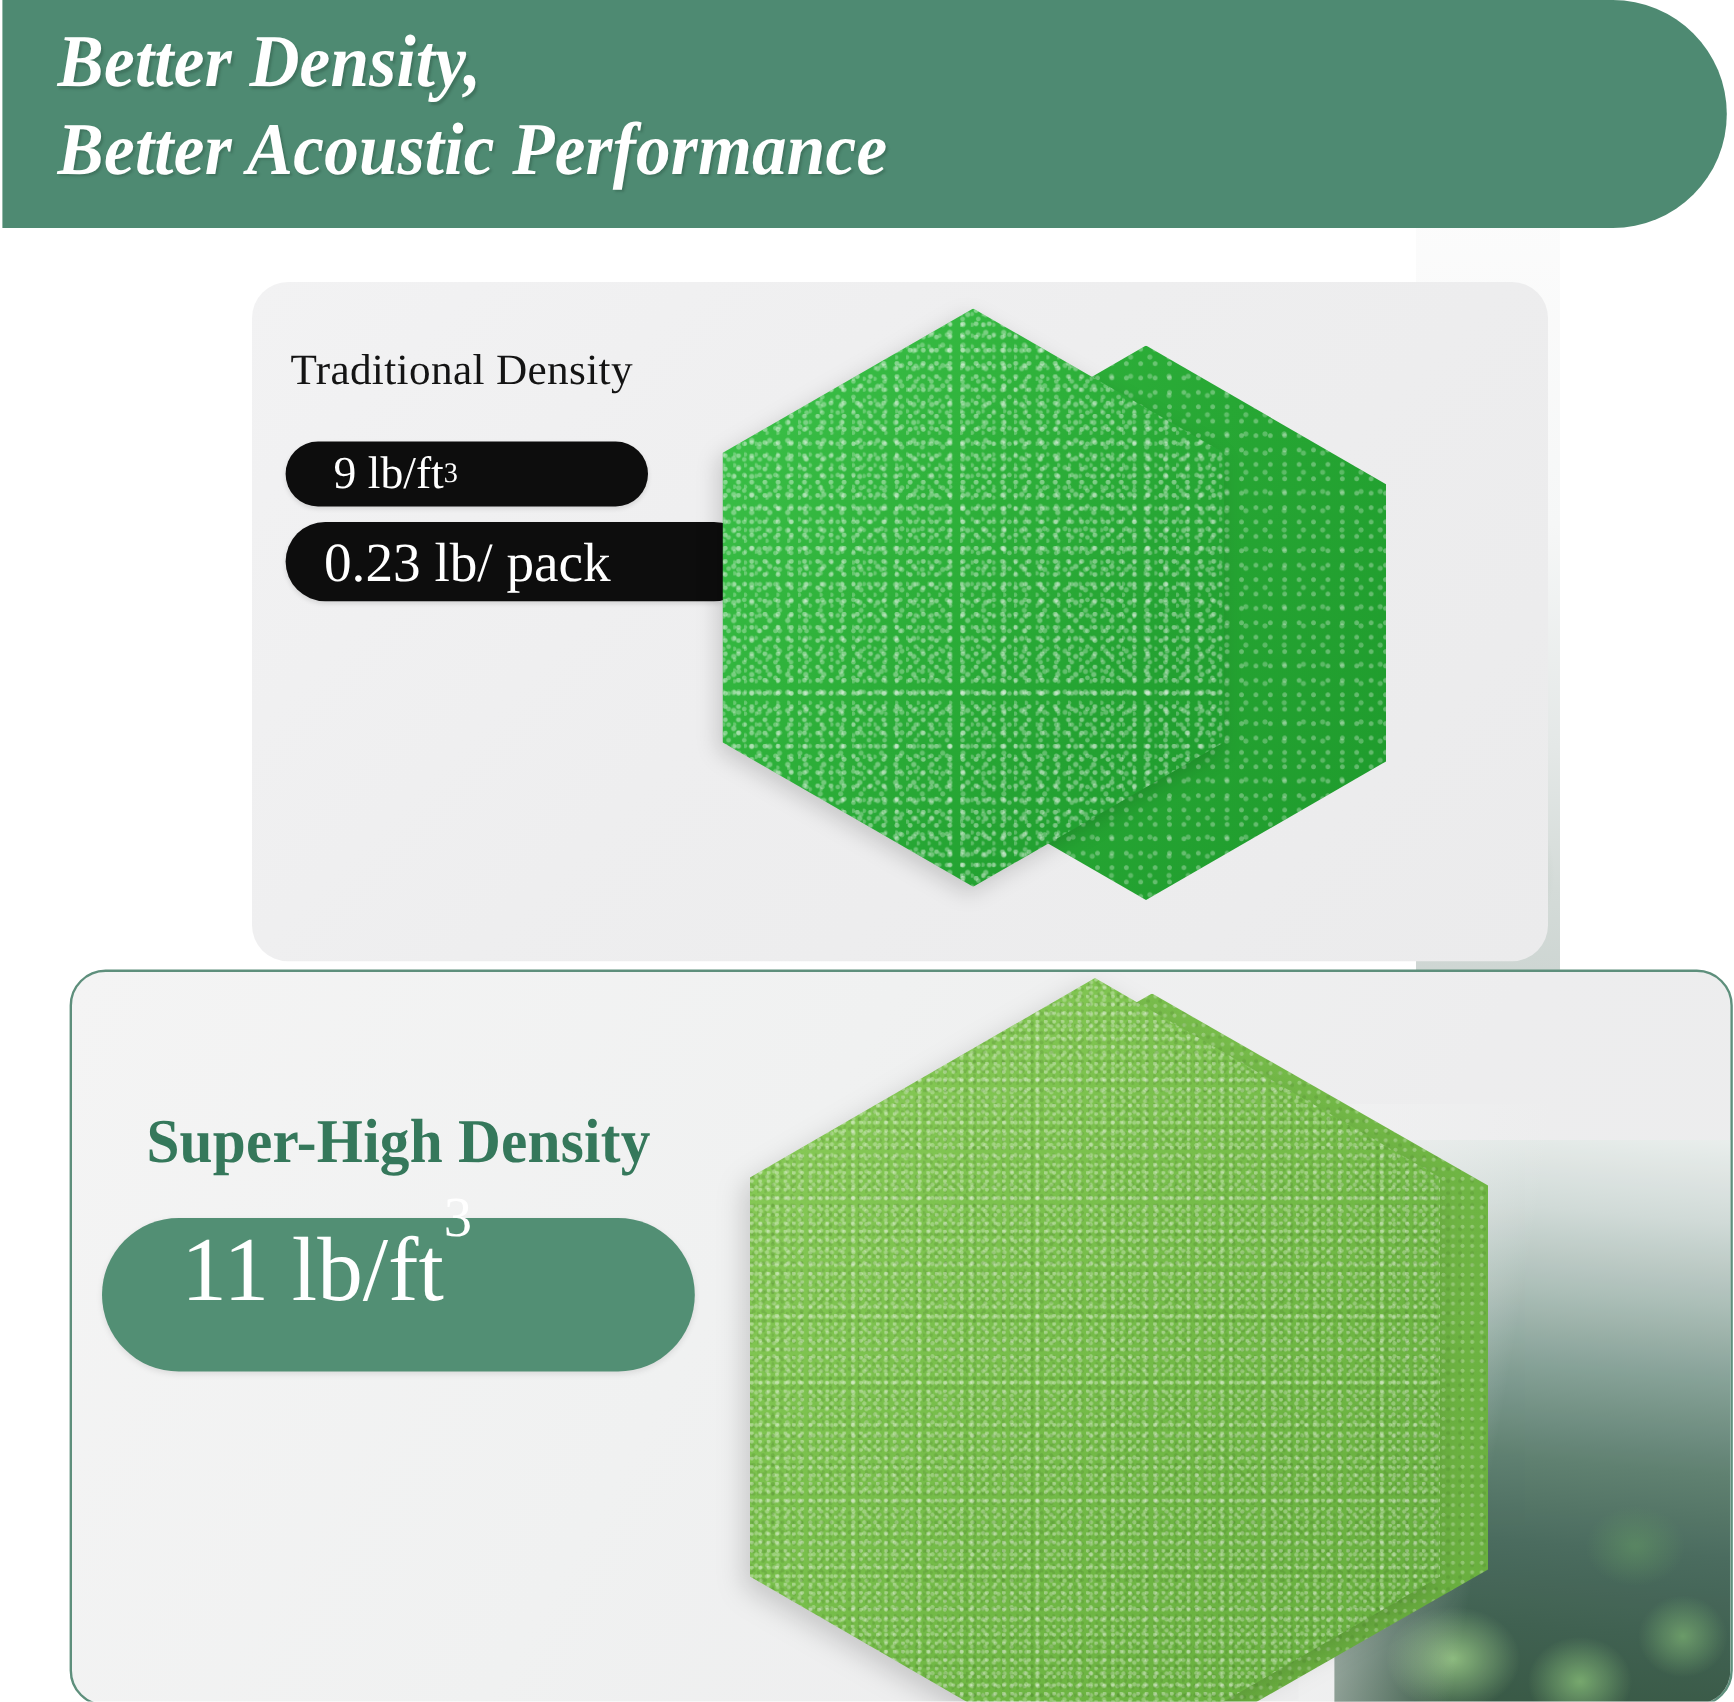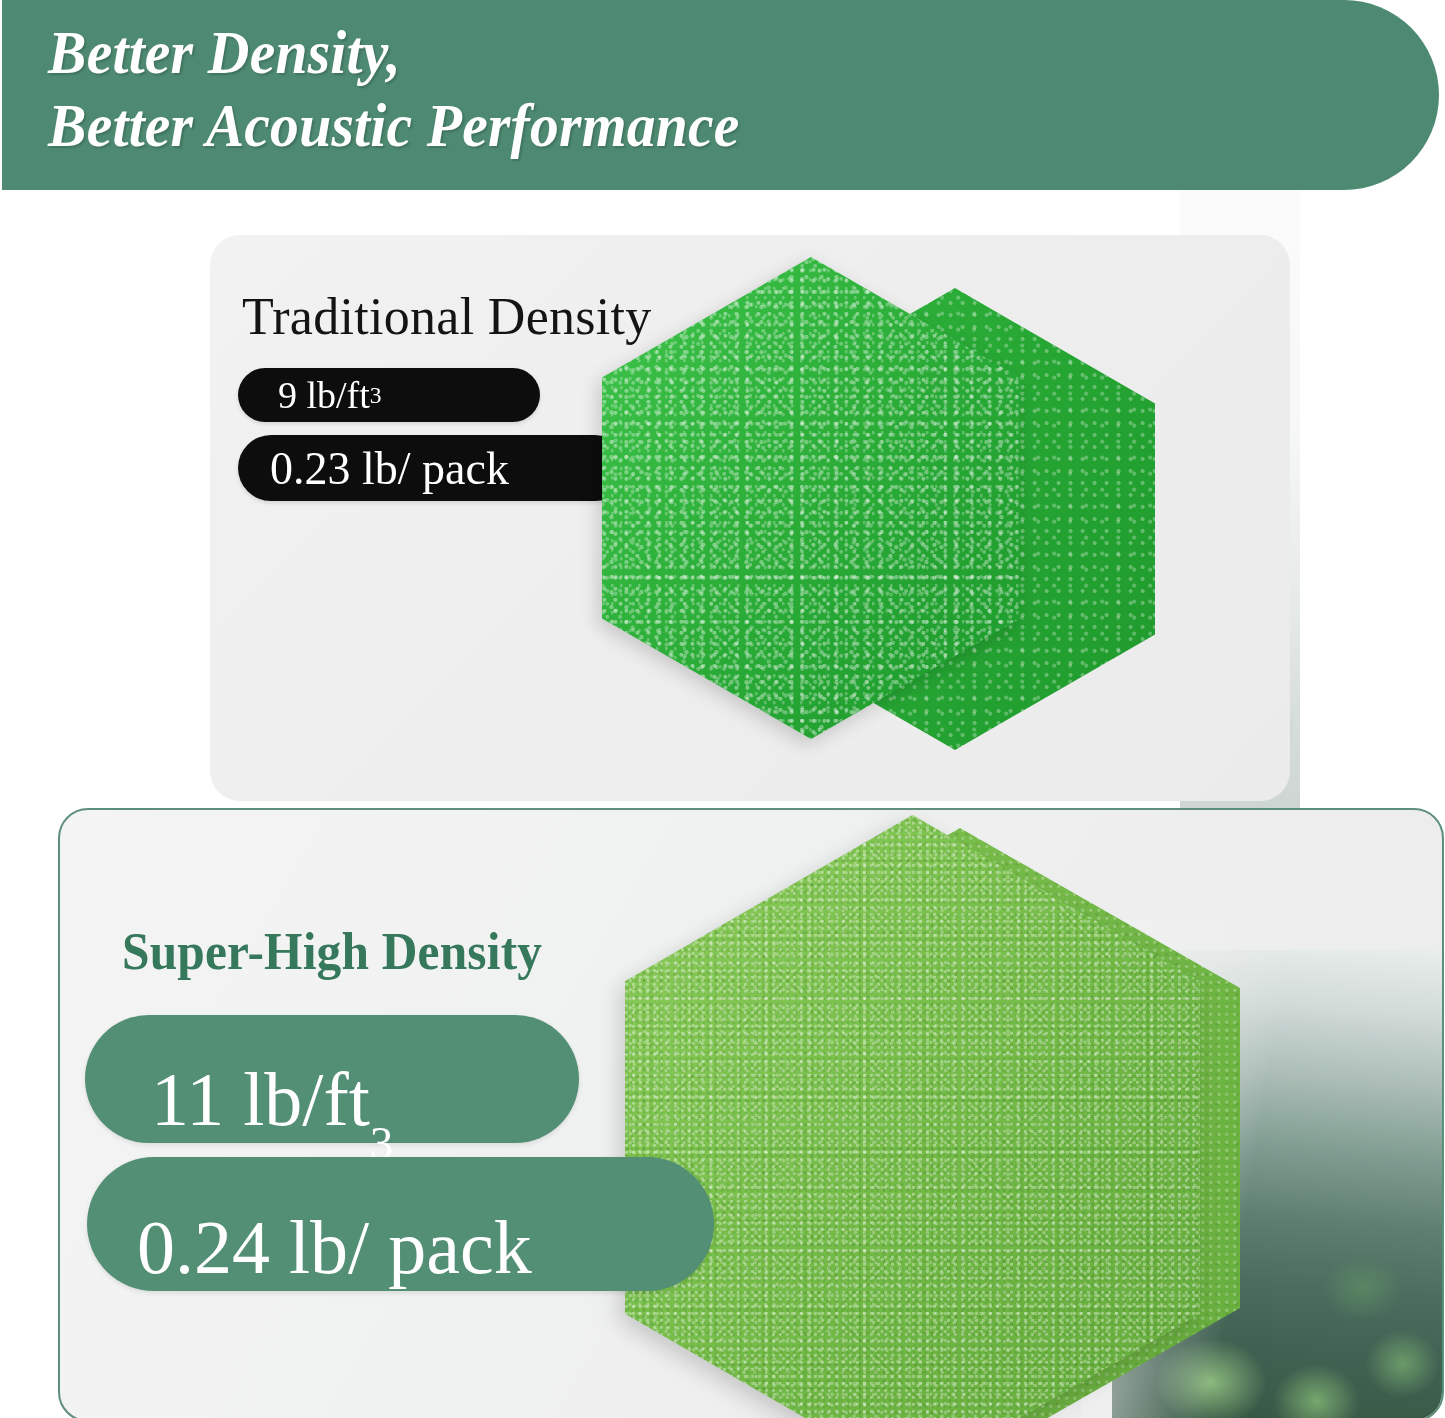--- a/index.html
+++ b/index.html
@@ -37,21 +37,21 @@
   }
 
   
   #card-traditional{
     position:absolute;left:210px;top:235px;width:1080px;height:566px;z-index:8;
     border-radius:30px;
     background:linear-gradient(135deg,#f2f2f3 0%,#eeeeef 45%,#ebebec 100%);
   }
   #label-traditional{
     position:absolute;left:32px;top:52px;
-    font-size:52px;color:#141414;letter-spacing:.3px;white-space:nowrap;
+    font-size:36px;color:#141414;letter-spacing:.3px;white-space:nowrap;
     font-family:"Liberation Serif","DejaVu Serif",serif;
   }
   .pill-dark{
     position:absolute;background:#0d0d0d;border-radius:999px;
     color:#ffffff;display:flex;align-items:center;
     font-family:"Liberation Serif","DejaVu Serif",serif;
     box-shadow:0 2px 4px rgba(0,0,0,.12);
   }
   #pill-trad-density{left:28px;top:117px;width:262px;height:54px;font-size:38px;padding-left:40px;margin-top:16px;}
   #pill-trad-weight{left:28px;top:200px;width:358px;height:66px;font-size:46px;padding-left:32px;}
@@ -107,21 +107,21 @@
     background:linear-gradient(100deg, rgba(240,241,241,1) 0%, rgba(240,241,241,.55) 22%, rgba(240,241,241,0) 48%);
   }
   #label-superhigh{
     position:absolute;left:62px;top:112px;z-index:4;
     font-size:52px;font-weight:700;color:#35785b;letter-spacing:.2px;
     transform:scaleX(.95);transform-origin:left center;white-space:nowrap;
     font-family:"Liberation Serif","DejaVu Serif",serif;
   }
   .pill-green{
     position:absolute;background:#528f74;border-radius:999px;z-index:4;
-    color:#ffffff;display:flex;align-items:flex-end;
+    color:#ffffff;display:flex;align-items:flex-start;
     font-family:"Liberation Serif","DejaVu Serif",serif;
     box-shadow:0 2px 5px rgba(0,0,0,.10);
   }
   #pill-sh-density{left:25px;top:205px;width:428px;height:128px;font-size:76px;padding-left:66px;}
   #pill-sh-weight{left:27px;top:347px;width:577px;height:134px;font-size:76px;padding-left:50px;}
 
   .hex-light-front{
     background:
       radial-gradient(circle at 20% 18%, rgba(255,255,255,.34) 0 1.3px, transparent 2.0px),
       radial-gradient(circle at 58% 40%, rgba(255,255,255,.28) 0 1.4px, transparent 2.1px),
@@ -179,23 +179,20 @@
   <div id="forest-photo"></div>
   <div id="forest-fade"></div>
 
   <div id="label-superhigh">Super-High Density</div>
 
   <div class="pill-green" id="pill-sh-density">
     <span>11 lb/ft</span>
       <span class="sup">3</span>
   </div>
 
-  <div class="pill-green" id="pill-sh-weight">
-    <span>0.24 lb/ pack</span>
-  </div>
 
   <div class="hexwrap" style="left:620px;top:18px;width:560px;height:640px;z-index:2;">
     <div class="hex hex-light-back"></div>
   </div>
 
   <div class="hexwrap" style="left:565px;top:5px;width:575px;height:665px;z-index:3;filter:drop-shadow(-5px 8px 11px rgba(0,0,0,.17));">
     <div class="hex hex-light-front"></div>
   </div>
 
 </div>

